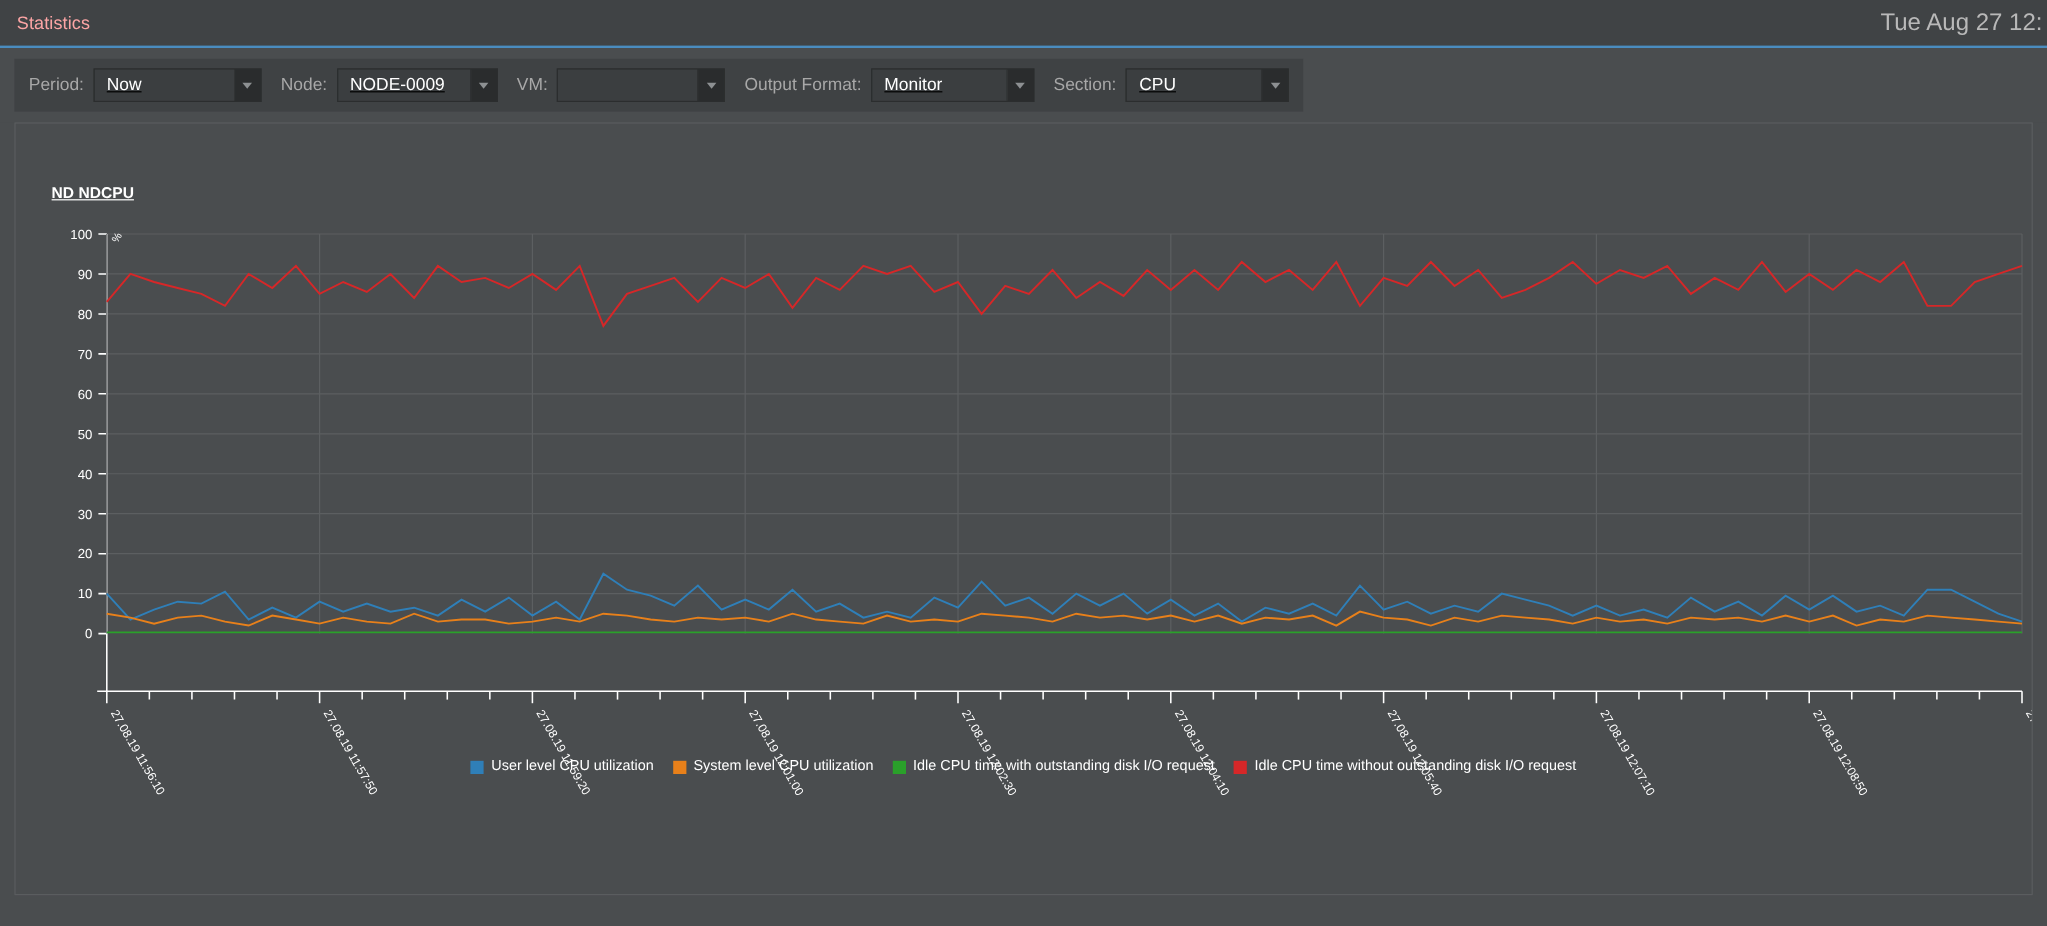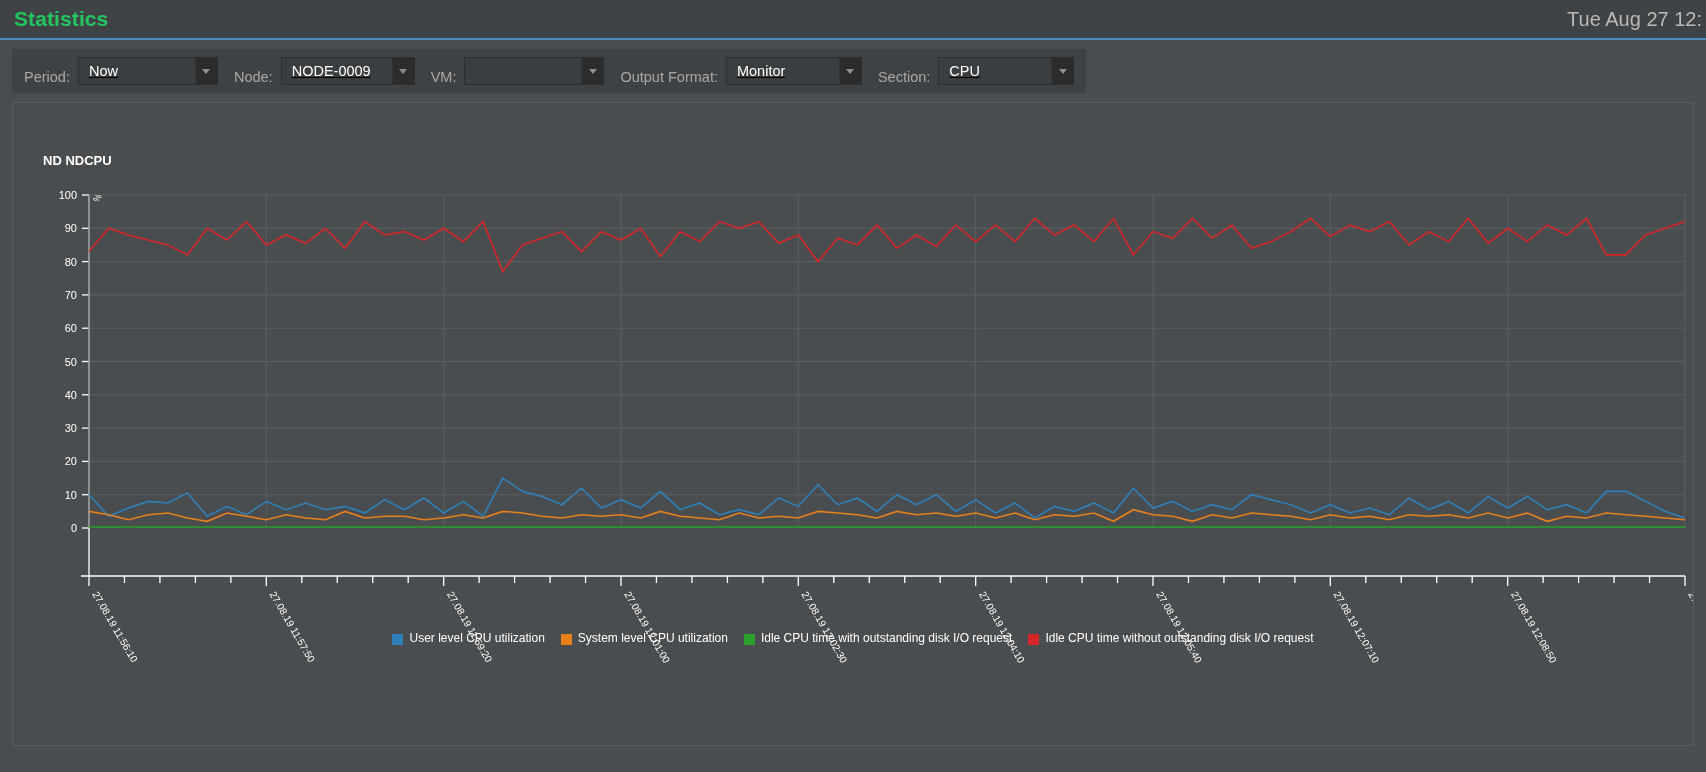--- a/index.html
+++ b/index.html
@@ -15,24 +15,24 @@
     position: relative;
     height: 40px;
     background: #404345;
     display: flex;
     align-items: center;
     justify-content: space-between;
     padding: 0 8px 0 14px;
     border-bottom: 2px solid #4a8cbf;
   }
   #page-title {
-    font-size: 21px;
-    color: #22c55e;
+    font-size: 15px;
+    color: #fca5a5;
     letter-spacing: 0.1px;
-    font-weight: 700;
+    font-weight: 400;
   }
   #header-clock {
     font-size: 20px;
     color: #b9b9b9;
     white-space: nowrap;
     overflow: hidden;
     margin-right: -4px;
   }
 
   
@@ -44,21 +44,21 @@
     padding-left: 12px;
   }
   #toolbar {
     background: #3f4244;
     height: 44px;
     display: flex;
     align-items: center;
     padding: 0 12px;
     gap: 0;
   }
-  .ctl-group { display: flex; align-items: flex-end; }
+  .ctl-group { display: flex; align-items: center; }
   .ctl-label {
     font-size: 14.5px;
     color: #a8a8a8;
     margin-right: 8px;
     white-space: nowrap;
   }
   .ctl-label.gap { margin-left: 16px; }
   .select {
     display: flex;
     align-items: stretch;
@@ -104,20 +104,21 @@
     background: #4a4d4f;
     border: 1px solid #5a5d5f;
     position: relative;
   }
   #chart-title {
     position: absolute;
     left: 30px; top: 50px;
     font-size: 13px;
     font-weight: bold;
     color: #ffffff;
+    text-decoration: underline;
   }
   #plot-area {
     position: absolute;
     left: 0; top: 80px;
     width: 100%;
     height: 480px;
   }
   #legend {
     position: absolute;
     left: 0; right: 0;

